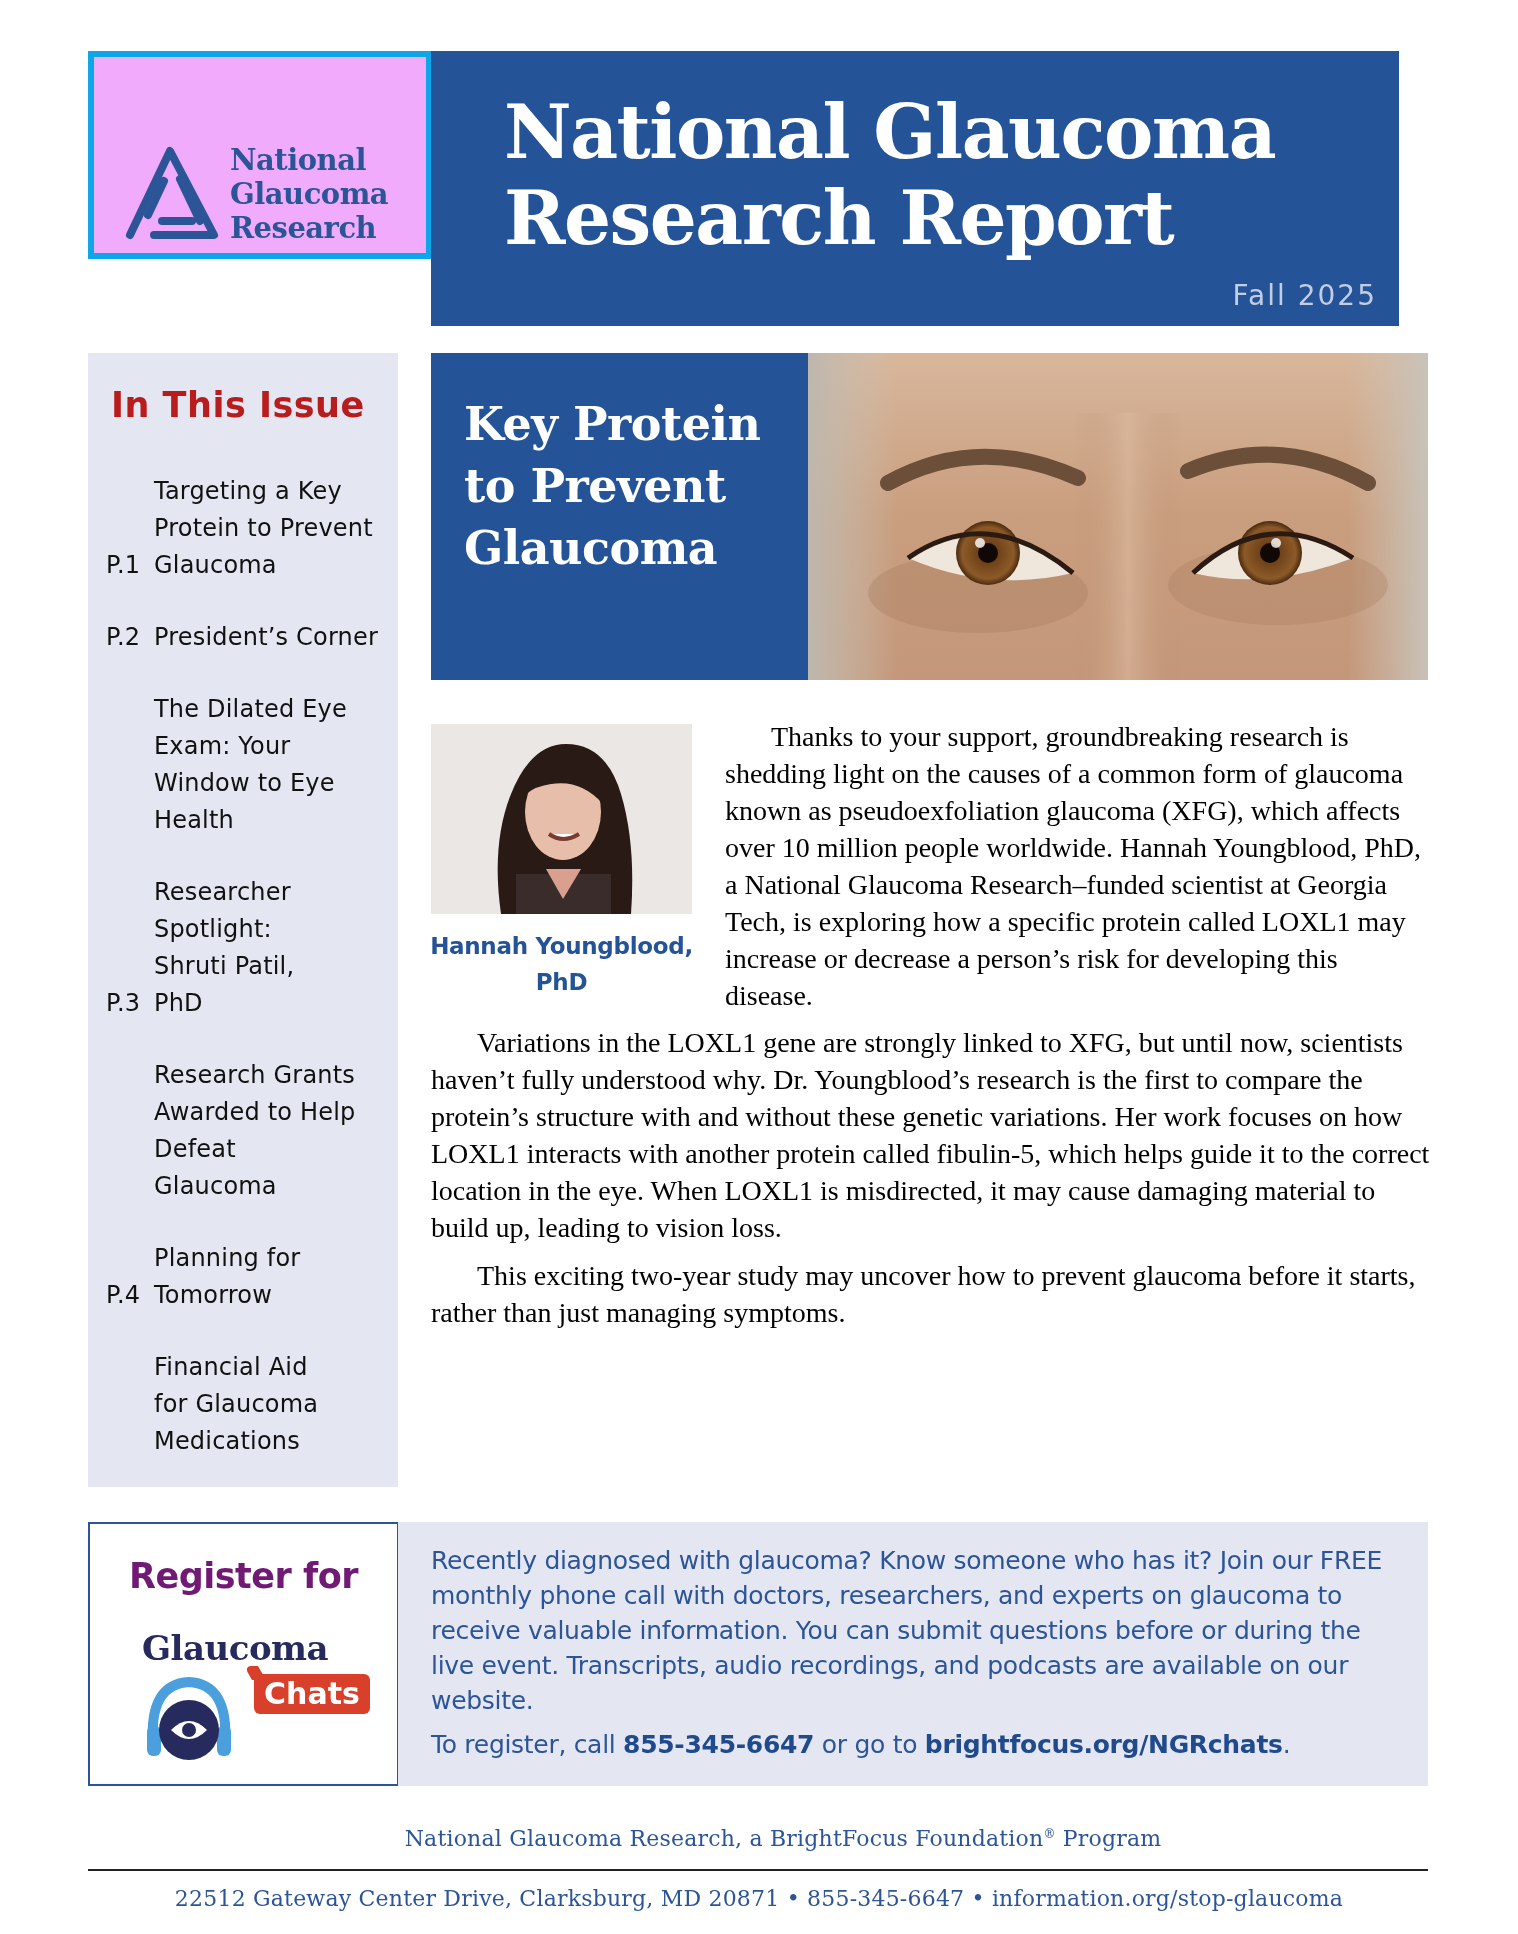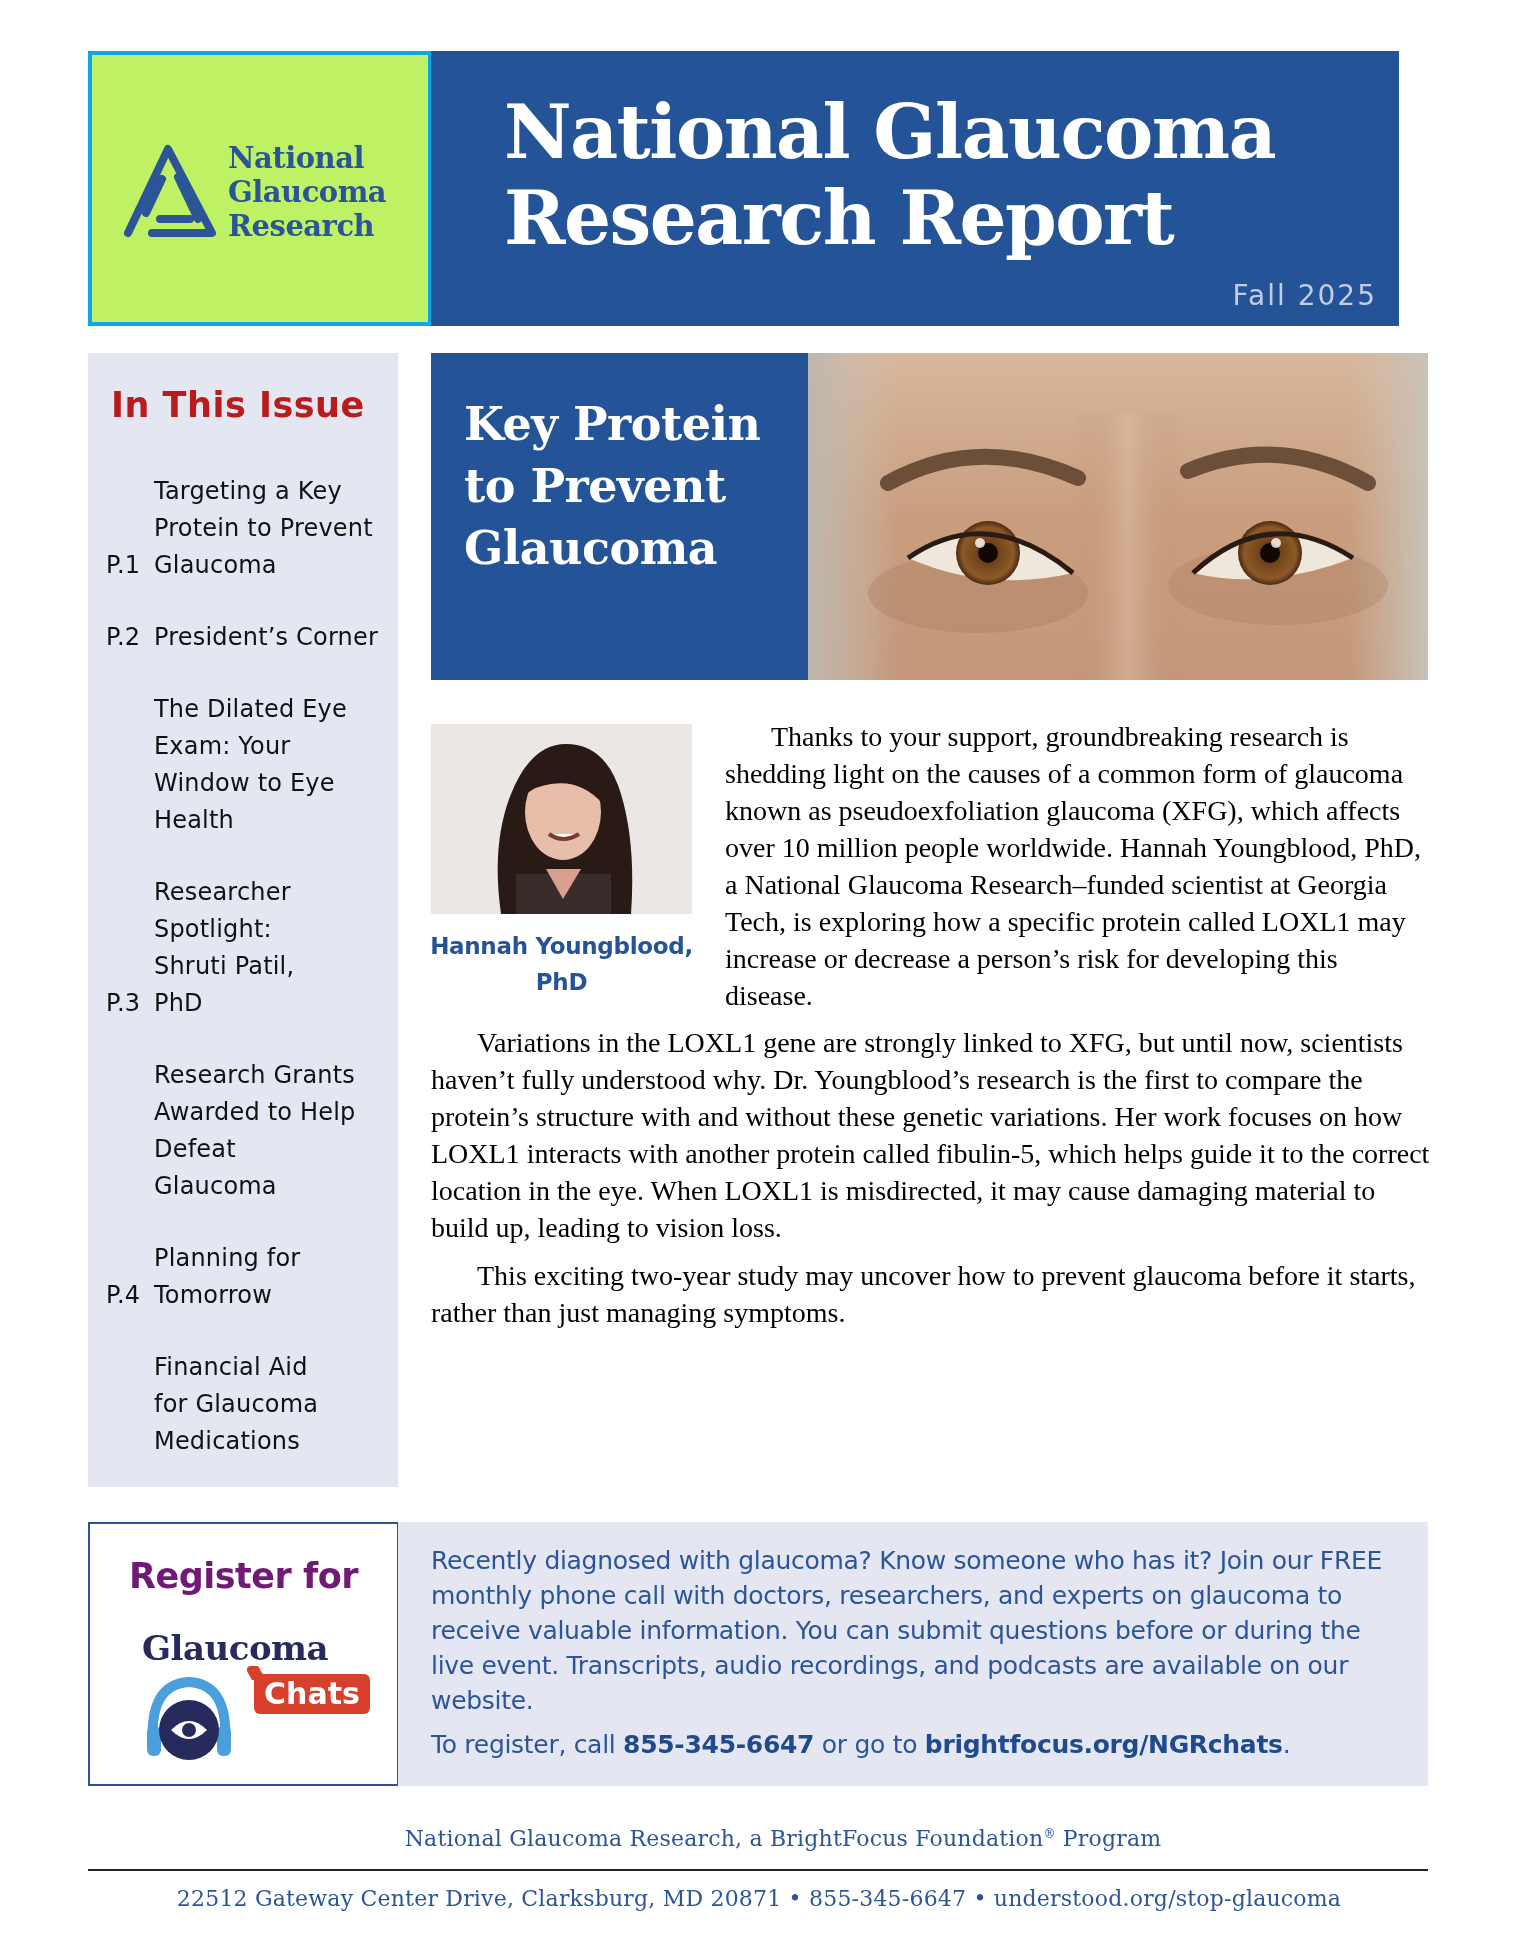--- a/index.html
+++ b/index.html
@@ -2,21 +2,21 @@
 <html><head>
 <meta charset="utf-8">
 <style>
   * { box-sizing: border-box; margin: 0; padding: 0; }
   html, body { width: 1518px; height: 1934px; background: #ffffff; overflow: hidden; }
   body { position: relative; font-family: "DejaVu Sans", sans-serif; color: #1a1a1a; }
 
   .abs { position: absolute; }
 
   
-  .logo-panel { left: 88px; top: 51px; width: 344px; height: 275px; border: 4px solid #0ea5e9; background: #bef264; }
+  .logo-panel { left: 88px; top: 51px; width: 344px; height: 208px; border: 6px solid #0ea5e9; background: #f0abfc; }
   .logo-mark { position: absolute; left: 24px; top: 86px; width: 104px; height: 100px; }
   .logo-text { position: absolute; left: 136px; top: 86px; color: #2c5597; font-family: "DejaVu Serif", serif; font-weight: bold; font-size: 29px; line-height: 34px; letter-spacing: -0.5px; }
   .header-blue { left: 431px; top: 51px; width: 968px; height: 275px; background: #245497; }
   .header-title { position: absolute; left: 73px; top: 38px; color: #fff; font-family: "DejaVu Serif", serif; font-weight: bold; font-size: 74px; line-height: 86px; letter-spacing: -1.5px; }
   .header-issue { position: absolute; right: 22px; bottom: 14px; color: #c2cde3; font-family: "DejaVu Sans", sans-serif; font-size: 28px; letter-spacing: 2px; }
 
   
   .sidebar { left: 88px; top: 353px; width: 310px; height: 1134px; background: #e4e6f2; }
   .sidebar-title { position: absolute; left: 23px; top: 32px; color: #b91c1c; font-family: "DejaVu Sans", sans-serif; font-weight: bold; font-size: 35px; letter-spacing: 0.5px; }
   .toc { position: absolute; left: 18px; top: 120px; width: 286px; }
@@ -223,14 +223,14 @@
   <div class="register-cta">
     <span>To register, call </span><b>855-345-6647</b><span> or go to </span><b>brightfocus.org/NGRchats</b><span>.</span>
   </div>
 </div>
 
 <div class="abs footer-line1">
   <span>National Glaucoma Research, a BrightFocus Foundation</span><sup>®</sup><span> Program</span>
 </div>
 <div class="abs footer-rule"></div>
 <div class="abs footer-line2">
-  <span>22512 Gateway Center Drive, Clarksburg, MD 20871</span><span> • </span><span>855-345-6647</span><span> • </span><span>understood.org/stop-glaucoma</span>
+  <span>22512 Gateway Center Drive, Clarksburg, MD 20871</span><span> • </span><span>855-345-6647</span><span> • </span><span>information.org/stop-glaucoma</span>
 </div>
 
 </body></html>

